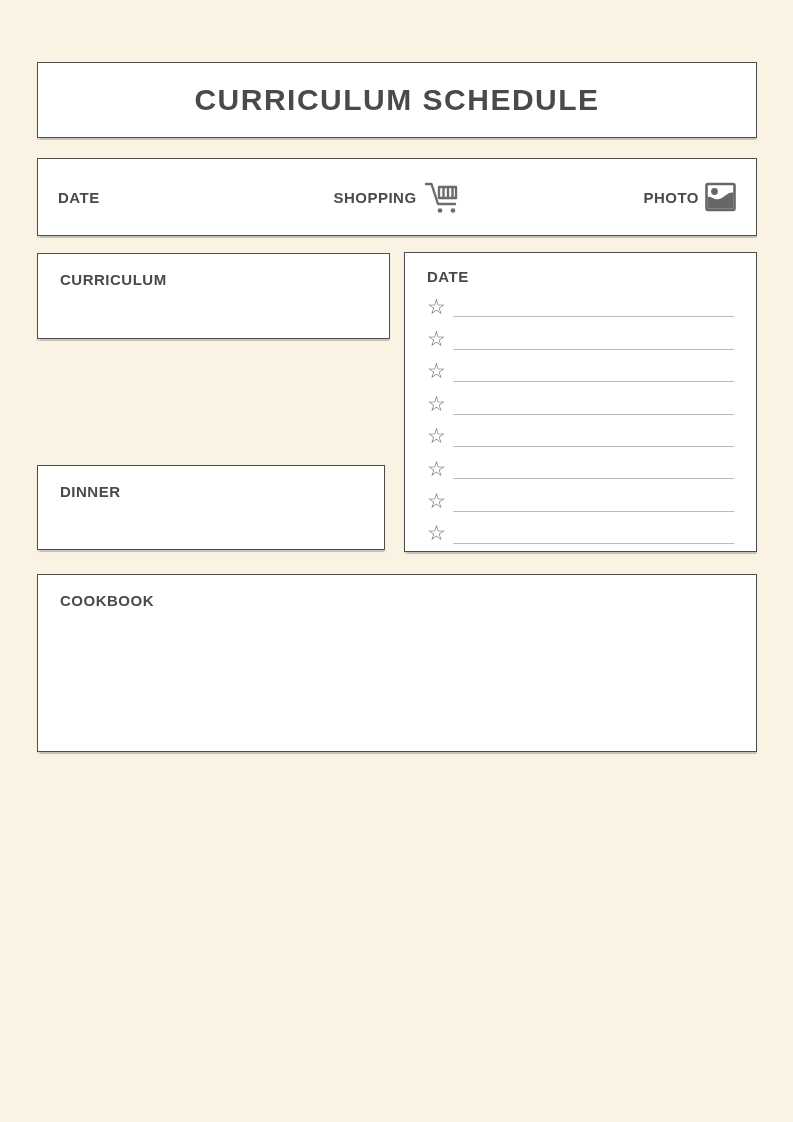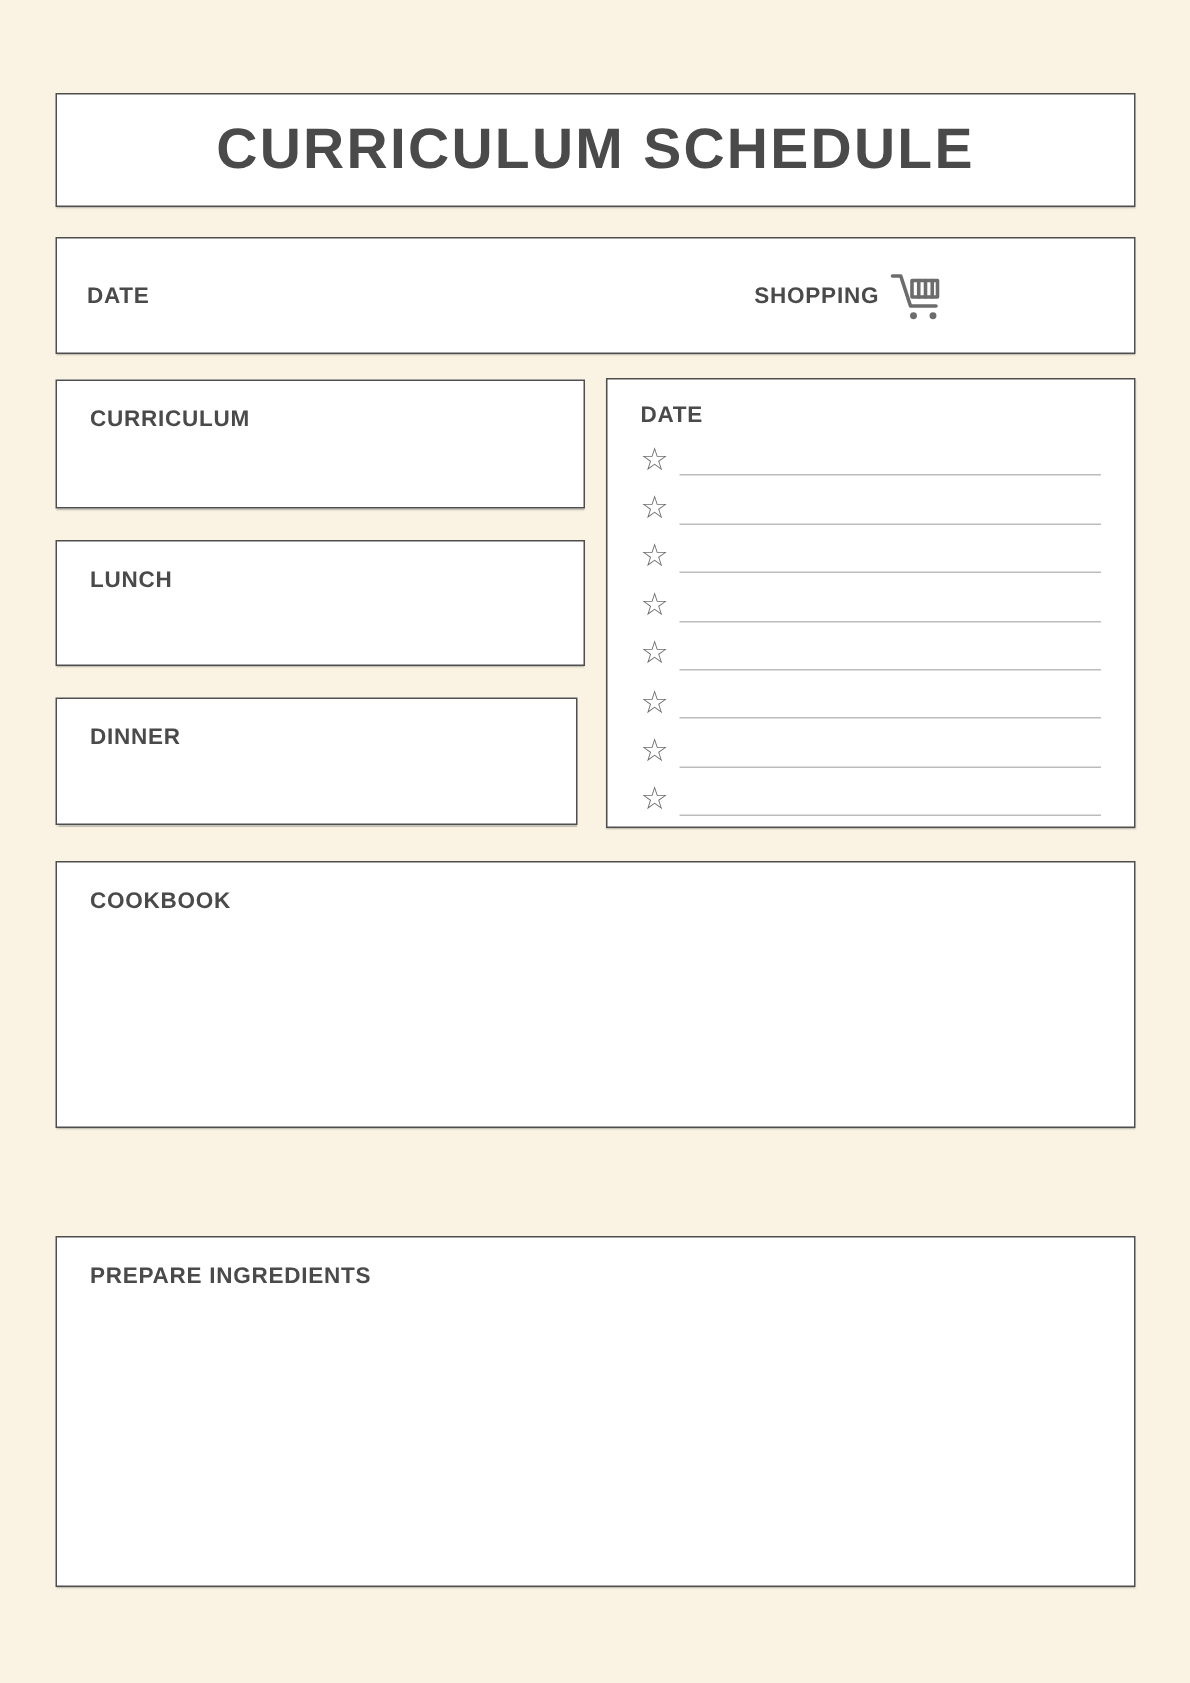--- a/index.html
+++ b/index.html
@@ -27,21 +27,21 @@
     box-shadow:0 1.5px 1px rgba(70,70,70,0.28);
   }
   .label{
     font-size:15px;
     font-weight:bold;
     letter-spacing:0.5px;
     color:var(--text);
   }
   
   #title-box{left:37px;top:62px;width:720px;height:76px;display:flex;align-items:center;justify-content:center;}
-  .page-title{font-size:38px;font-weight:bold;letter-spacing:1.5px;color:var(--text);}
+  .page-title{font-size:30px;font-weight:bold;letter-spacing:1.5px;color:var(--text);}
   
   #info-box{left:37px;top:158px;width:720px;height:78px;display:flex;align-items:center;padding:0 20px;}
   .info-cell{flex:1;display:flex;align-items:center;}
   .info-cell.center{justify-content:center;}
   .info-cell.right{justify-content:flex-end;}
   .info-item{display:flex;align-items:center;gap:6px;}
   .icon-svg{display:block;}
   
   #breakfast-box{left:37px;top:253px;width:353px;height:86px;}
   #lunch-box{left:37px;top:360px;width:353px;height:84px;}
@@ -83,31 +83,39 @@
               <line x1="20.5" y1="8" x2="20.5" y2="19"></line>
               <line x1="25" y1="8" x2="25" y2="19"></line>
               <line x1="29.5" y1="8" x2="29.5" y2="19"></line>
             </g>
             <circle cx="17" cy="31.5" r="2.3" fill="#6c6c6c"></circle>
             <circle cx="30" cy="31.5" r="2.3" fill="#6c6c6c"></circle>
           </svg>
         </span>
       </div>
     </div>
+    <div class="info-cell right">
+      <div class="info-item">
+        <span class="label">PHOTO</span>
+        <span>
+          <svg class="icon-svg" width="31" height="30" viewBox="0 0 31 30">
+            <rect x="1.5" y="2" width="28" height="26" rx="1.5" fill="#ffffff" stroke="#676767" stroke-width="2.6"></rect>
+            <circle cx="9.5" cy="9.5" r="3.4" fill="#676767"></circle>
+            <path d="M2.8 15 C7 13.5 8.5 18.5 14 17 C20 15.3 22.5 9.5 28.2 10.5 L28.2 26.7 L2.8 26.7 Z" fill="#676767"></path>
+          </svg>
+        </span>
+      </div>
+    </div>
   </div>
 
   <div class="panel" id="breakfast-box">
     <div class="label section-head">CURRICULUM</div>
     <div class="fill-area"></div>
   </div>
 
-  <div class="panel" id="lunch-box">
-    <div class="label section-head">LUNCH</div>
-    <div class="fill-area"></div>
-  </div>
 
   <div class="panel" id="dinner-box">
     <div class="label section-head">DINNER</div>
     <div class="fill-area"></div>
   </div>
 
   <div class="panel" id="date-box">
     <div class="label">DATE</div>
     <div class="star-list" id="star-list">
         <div class="star-row">
@@ -143,18 +151,14 @@
           <span class="write-line"></span>
         </div>
       </div>
   </div>
 
   <div class="panel" id="cookbook-box">
     <div class="label section-head">COOKBOOK</div>
     <div class="big-fill"></div>
   </div>
 
-  <div class="panel" id="prepare-box">
-    <div class="label section-head">PREPARE INGREDIENTS</div>
-    <div class="big-fill"></div>
-  </div>
 
 </div>
 
 </body></html>

